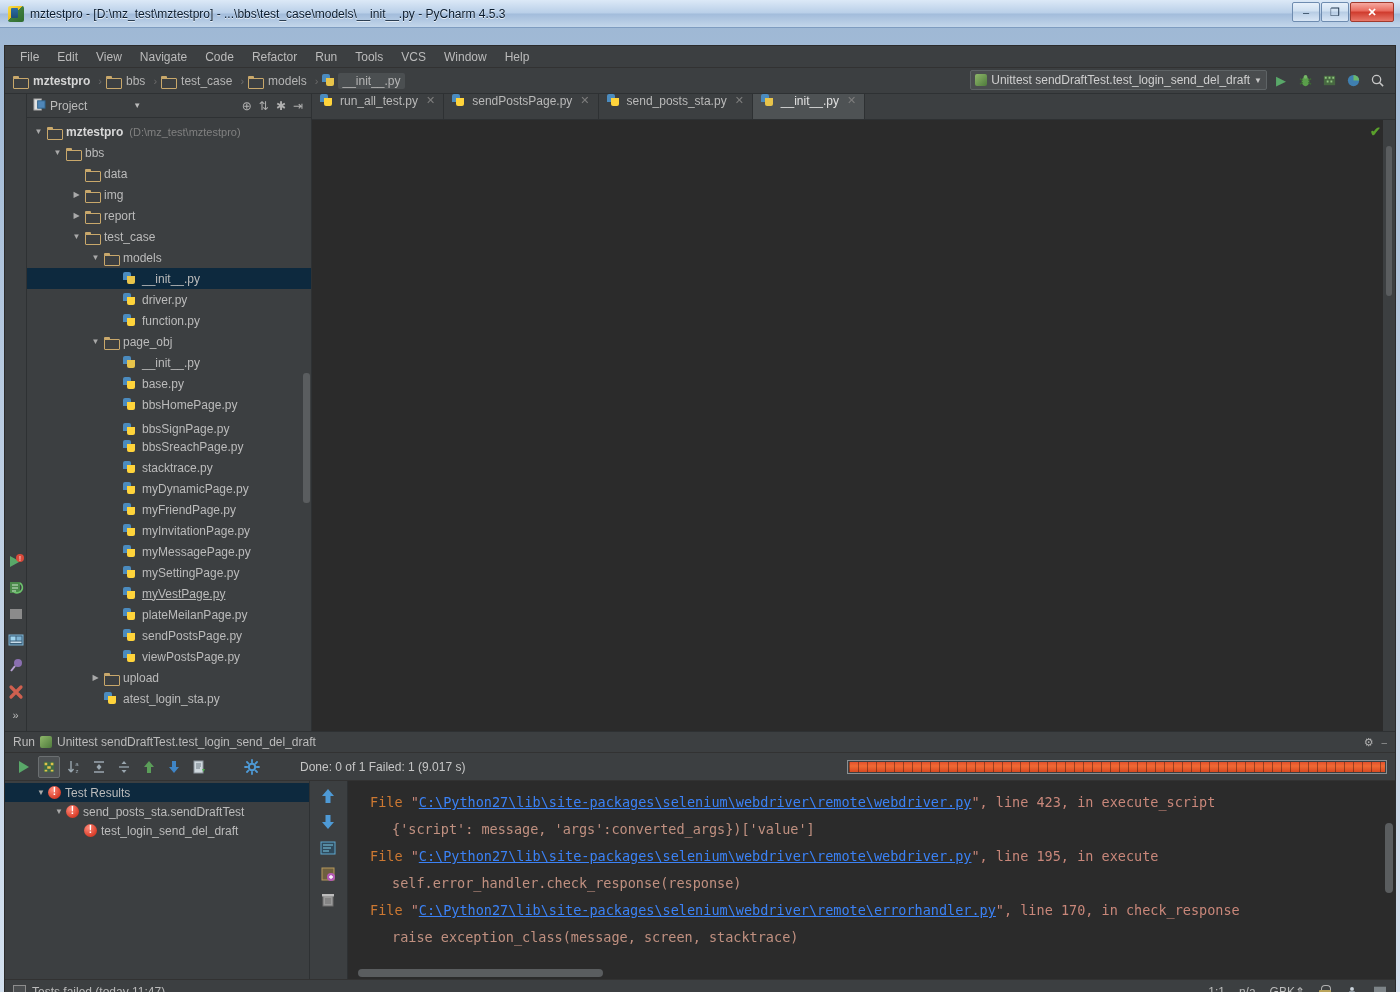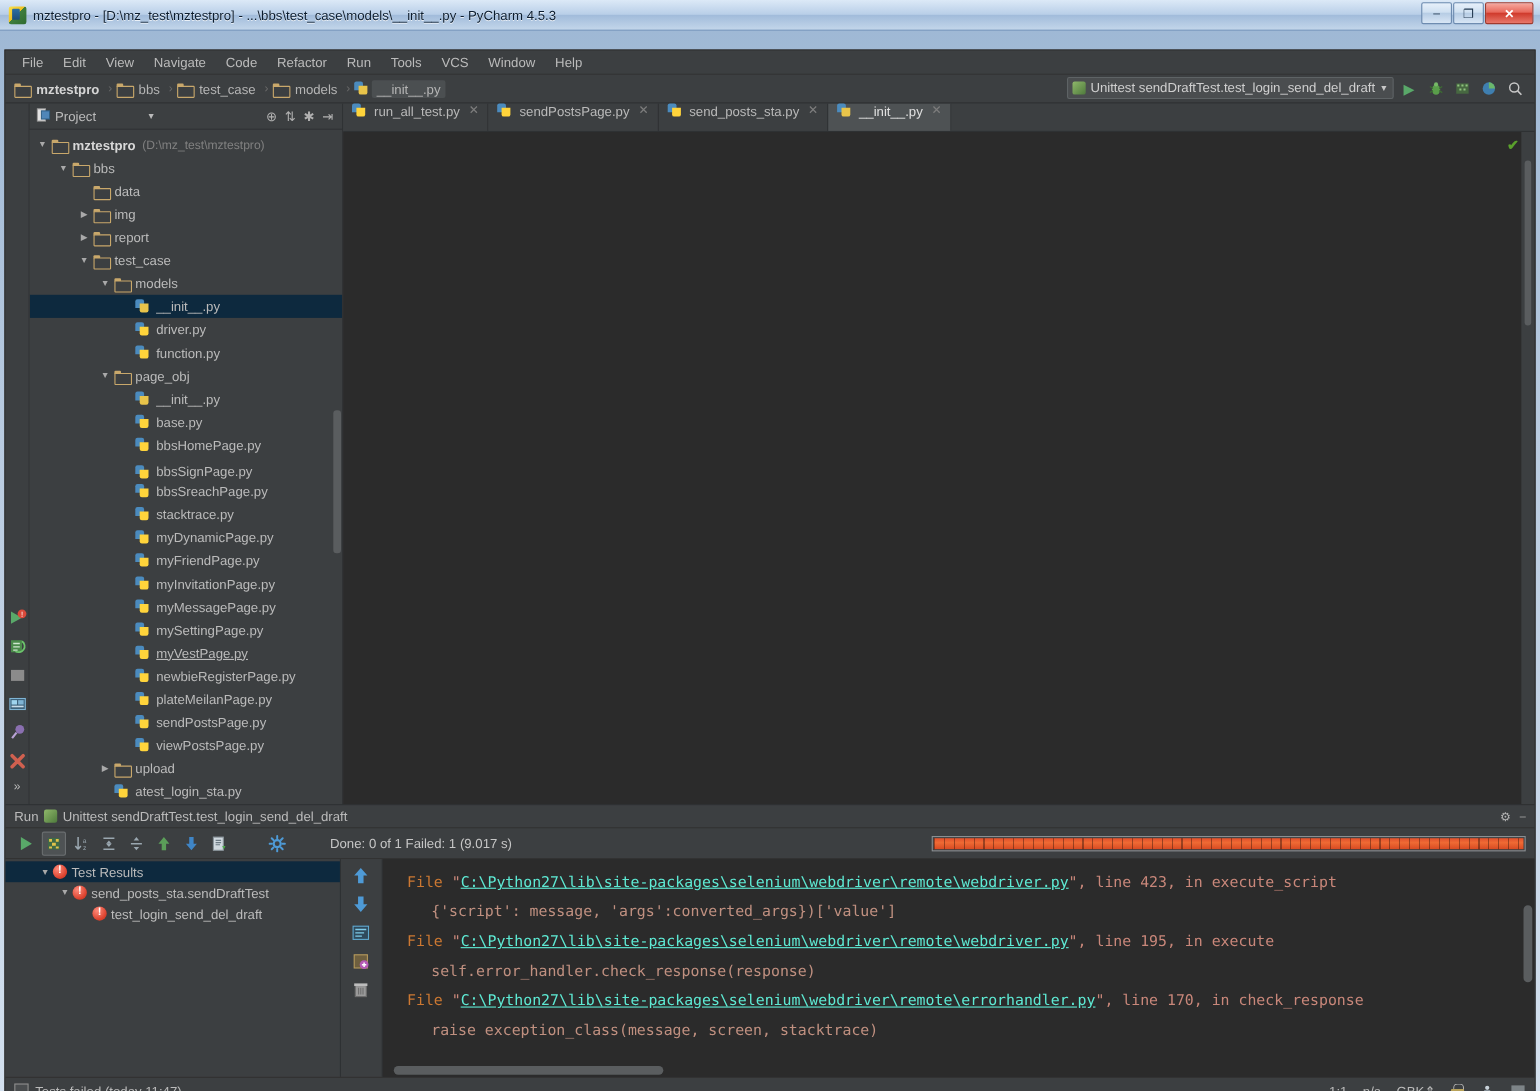--- a/index.html
+++ b/index.html
@@ -262,21 +262,21 @@
 
   #console {
     flex: 1 1 auto; background: #2b2b2b; position: relative; overflow: hidden;
     padding: 8px 10px 0 22px; min-width: 0;
   }
   .cline {
     font-family: "DejaVu Sans Mono", monospace; font-size: 13.5px; line-height: 27px;
     white-space: nowrap; color: #cc7832;
   }
   .cline .kw { color: #cc7832; }
-  .cline .lnk { color: #5eead4; text-decoration: underline; }
+  .cline .lnk { color: #3b82f6; text-decoration: underline; }
   .cline .txt { color: #c9877a; }
   .cline .plain { color: #c09080; }
   .cline.indent { padding-left: 22px; }
   #console-scroll-h {
     position:absolute; left: 10px; bottom: 2px; width: 245px; height: 8px;
     background:#5a5d5f; border-radius:4px;
   }
   #console-scroll-v {
     position:absolute; right: 2px; top: 42px; width: 8px; height: 70px;
     background:#5a5d5f; border-radius:4px;
@@ -563,25 +563,20 @@
               </div>
               <div class="trow" style="padding-left: 82px;">
                 <span class="arrow none"></span>
                 <span class="py-ico"></span>
                 <span class="tlabel">mySettingPage.py</span>
               </div>
               <div class="trow" style="padding-left: 82px; text-decoration: underline;">
                 <span class="arrow none"></span>
                 <span class="py-ico"></span>
                 <span class="tlabel">myVestPage.py</span>
-              </div>
-              <div class="trow" style="padding-left: 82px;">
-                <span class="arrow none"></span>
-                <span class="py-ico"></span>
-                <span class="tlabel">newbieRegisterPage.py</span>
               </div>
               <div class="trow" style="padding-left: 82px;">
                 <span class="arrow none"></span>
                 <span class="py-ico"></span>
                 <span class="tlabel">plateMeilanPage.py</span>
               </div>
               <div class="trow" style="padding-left: 82px;">
                 <span class="arrow none"></span>
                 <span class="py-ico"></span>
                 <span class="tlabel">sendPostsPage.py</span>

